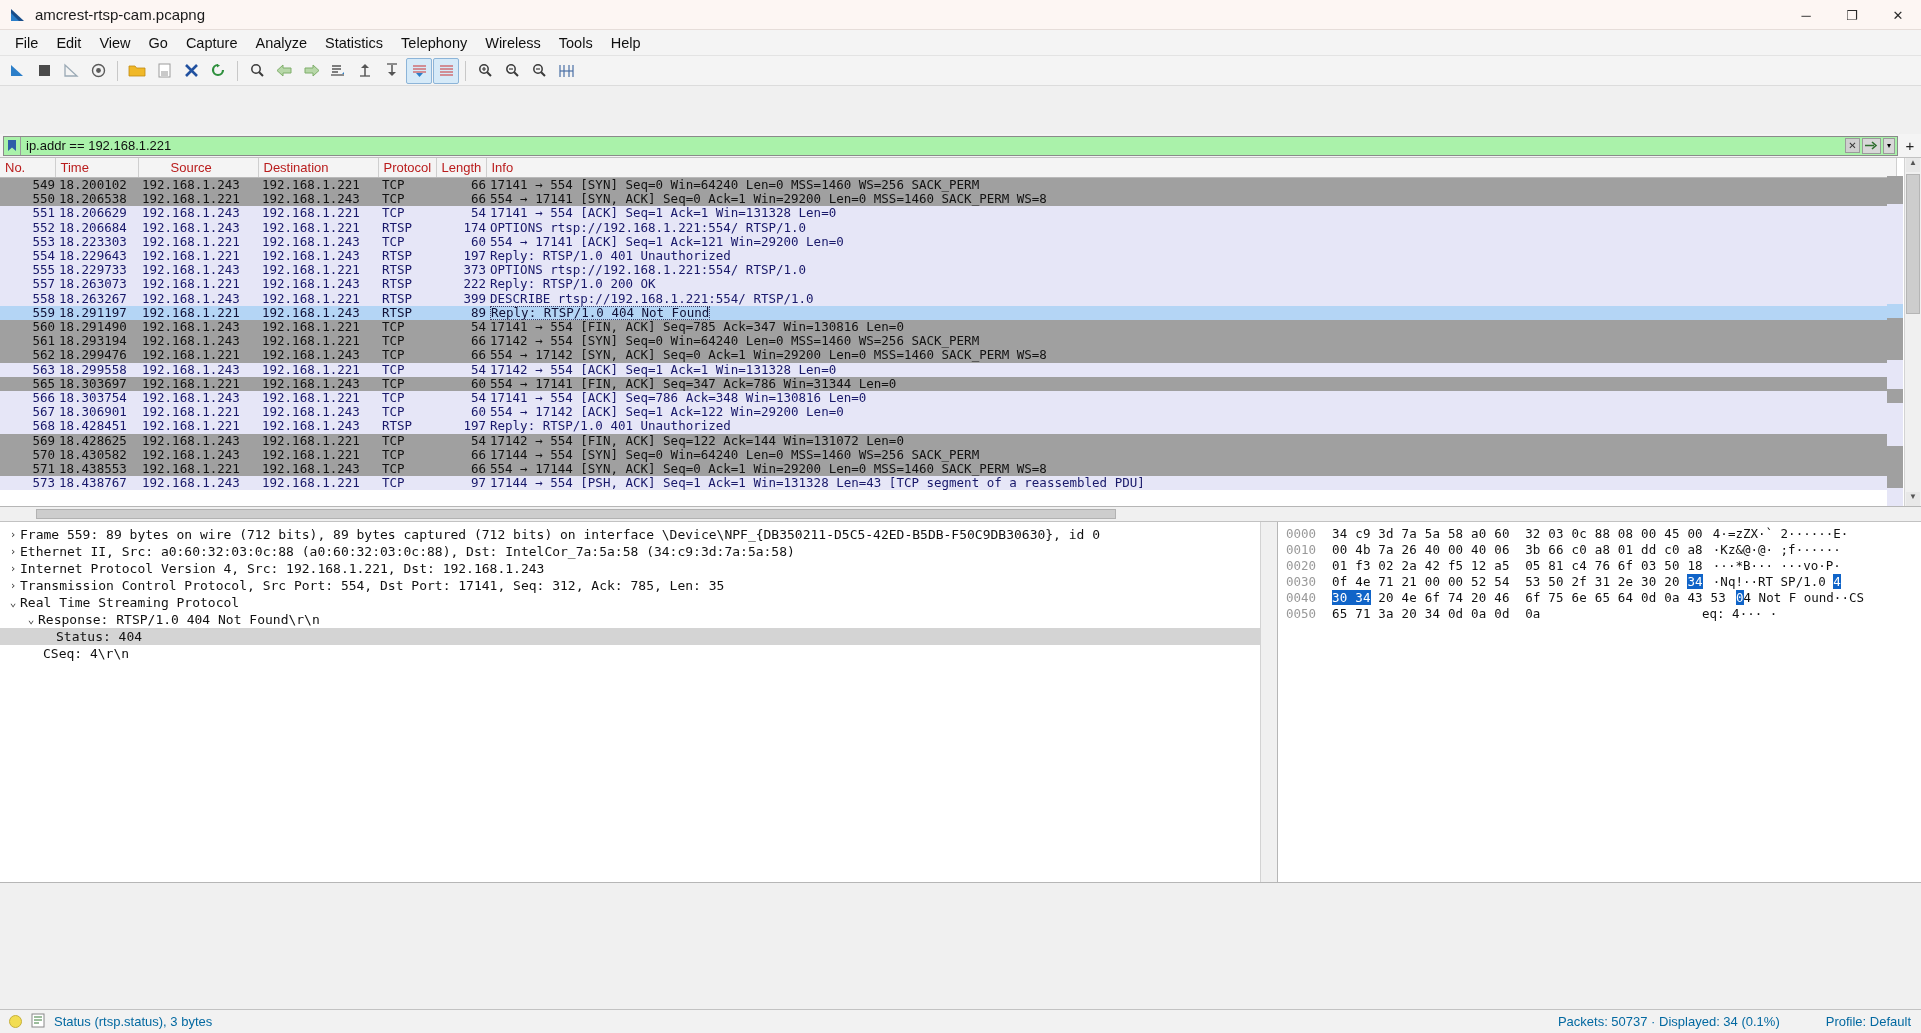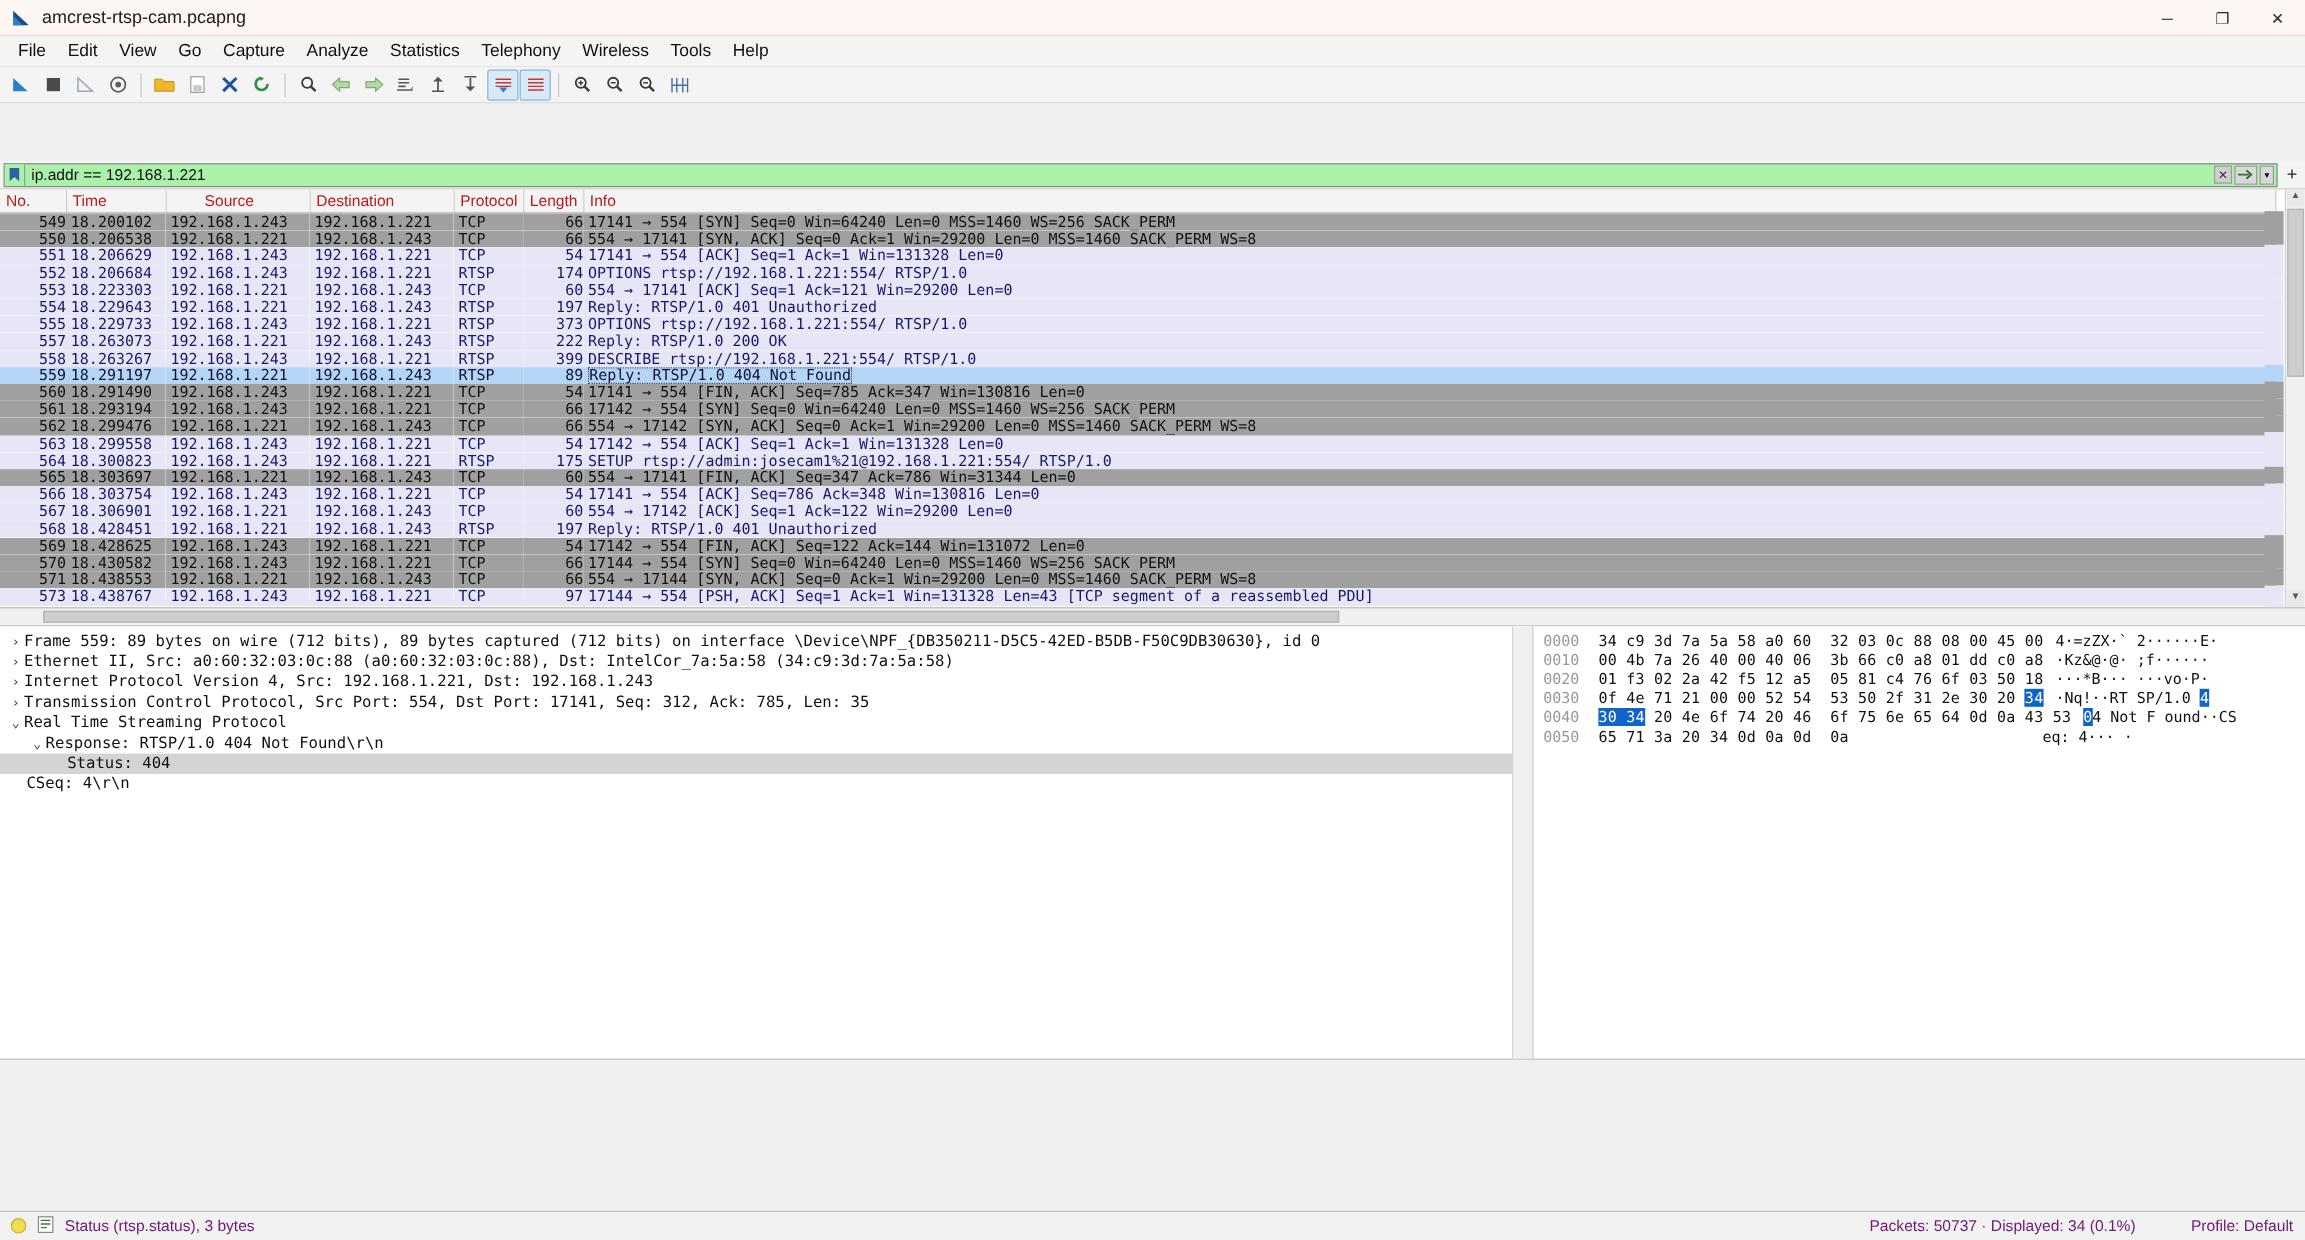--- a/index.html
+++ b/index.html
@@ -231,21 +231,21 @@
 
   
   .statusbar {
     position: absolute; bottom: 0; left: 0; right: 0;
     height: 24px;
     background: #f2f2f2;
     border-top: 1px solid #c2c2c2;
     display: flex;
     align-items: center;
     font-size: 13px;
-    color: #701a75;
+    color: #0369a1;
   }
   .sb-left { display:flex; align-items:center; gap:9px; padding-left: 9px; flex: 0 0 auto;}
   .sb-mid { flex: 1; }
   .sb-right { display:flex; align-items:center; gap:46px; padding-right: 10px;}
   .bulb { width:13px;height:13px;border-radius:50%;background:#f2dd52;border:1px solid #c6b03b;}
 </style>
 </head>
 <body>
 
 <div class="titlebar">
@@ -555,29 +555,20 @@
             <td class="c-info">554 → 17142 [SYN, ACK] Seq=0 Ack=1 Win=29200 Len=0 MSS=1460 SACK_PERM WS=8</td>
           </tr>
           <tr class="row-lav">
             <td class="c-no">563</td>
             <td class="c-time">18.299558</td>
             <td class="c-src">192.168.1.243</td>
             <td class="c-dst">192.168.1.221</td>
             <td class="c-proto">TCP</td>
             <td class="c-len">54</td>
             <td class="c-info">17142 → 554 [ACK] Seq=1 Ack=1 Win=131328 Len=0</td>
-          </tr>
-          <tr class="row-lav">
-            <td class="c-no">564</td>
-            <td class="c-time">18.300823</td>
-            <td class="c-src">192.168.1.243</td>
-            <td class="c-dst">192.168.1.221</td>
-            <td class="c-proto">RTSP</td>
-            <td class="c-len">175</td>
-            <td class="c-info">SETUP rtsp://admin:josecam1%21@192.168.1.221:554/ RTSP/1.0</td>
           </tr>
           <tr class="row-gray">
             <td class="c-no">565</td>
             <td class="c-time">18.303697</td>
             <td class="c-src">192.168.1.221</td>
             <td class="c-dst">192.168.1.243</td>
             <td class="c-proto">TCP</td>
             <td class="c-len">60</td>
             <td class="c-info">554 → 17141 [FIN, ACK] Seq=347 Ack=786 Win=31344 Len=0</td>
           </tr>
@@ -710,21 +701,21 @@
           <span>Real Time Streaming Protocol</span>
         </div>
         <div class="tree-row" style="padding-left: 24px;">
           <span class="tw">⌄</span>
           <span>Response: RTSP/1.0 404 Not Found\r\n</span>
         </div>
         <div class="tree-row highlight" style="padding-left: 42px;">
           <span class="tw"></span>
           <span>Status: 404</span>
         </div>
-        <div class="tree-row" style="padding-left: 8px;">
+        <div class="tree-row" style="padding-left: 29px;">
           <span class="tw"></span>
           <span>CSeq: 4\r\n</span>
         </div>
       </div>
     <div class="detail-scroll"></div>
   </div>
   <div class="bytes-pane">
     <div id="hex-body">
         <div class="hex-row"><span class="hex-off">0000</span><span class="hex-bytes">34 c9 3d 7a 5a 58 a0 60  32 03 0c 88 08 00 45 00</span><span class="hex-ascii">4·=zZX·` 2······E·</span></div>
         <div class="hex-row"><span class="hex-off">0010</span><span class="hex-bytes">00 4b 7a 26 40 00 40 06  3b 66 c0 a8 01 dd c0 a8</span><span class="hex-ascii">·Kz&amp;@·@· ;f······</span></div>

